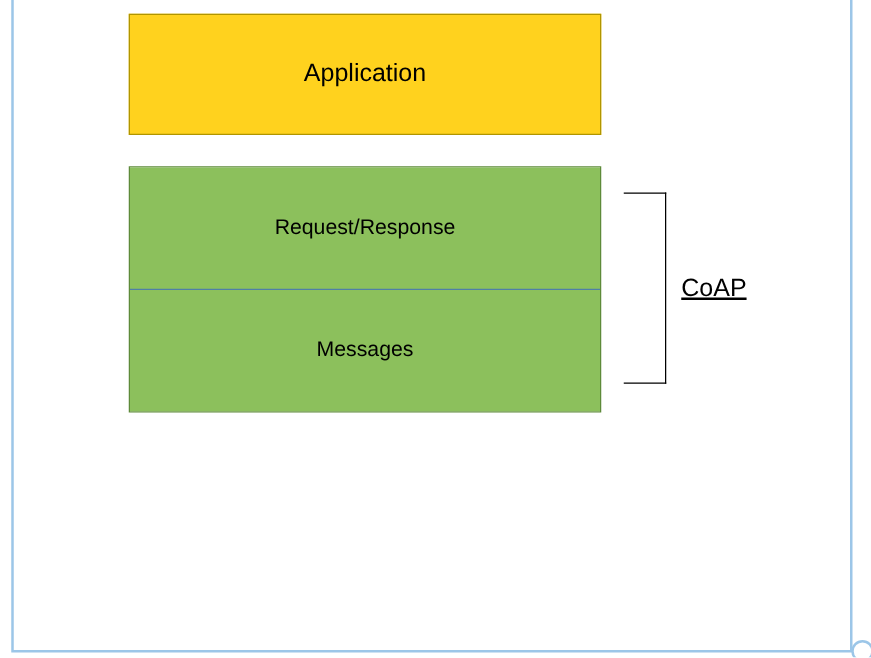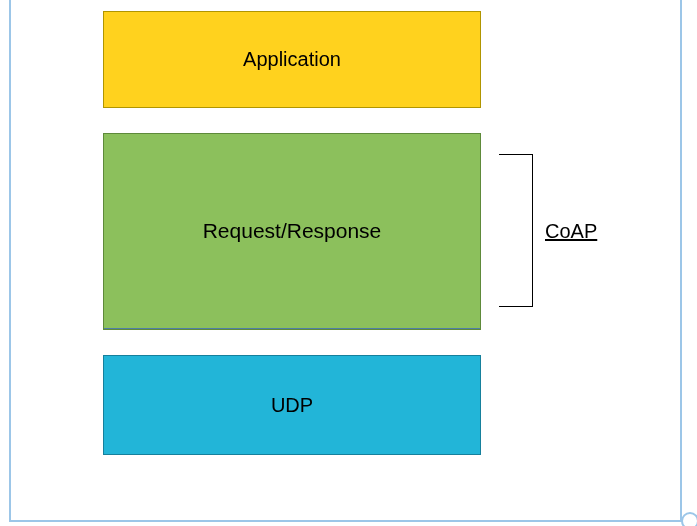--- a/index.html
+++ b/index.html
@@ -51,21 +51,21 @@
     box-sizing: border-box;
     border: 1px solid #5e8a3a;
     display: flex;
     flex-direction: column;
   }
   .coap-sub {
     flex: 1 1 50%;
     display: flex;
     align-items: center;
     justify-content: center;
-    font-size: 21px;
+    font-size: 17px;
     color: #000000;
     box-sizing: border-box;
   }
   .coap-sub-top {
     border-bottom: 1px solid #4f7fa6;
   }
   .box-udp {
     top: 355px;
     height: 100px;
   }
@@ -109,25 +109,25 @@
   <div class="page-frame"></div>
 
   <div class="layer-box box-application" style="background-color: rgb(255, 210, 30); border-color: rgb(176, 149, 0);">
     <span>Application</span>
   </div>
 
   <div class="box-coap-group" style="border-color: rgb(94, 138, 58);">
     <div class="coap-sub coap-sub-top" style="background-color: rgb(140, 192, 92);">
       <span>Request/Response</span>
     </div>
+    <div class="coap-sub" style="background-color: rgb(140, 192, 92);">
+      <span>Messages</span>
+    </div>
   </div>
 
   <div class="bracket"></div>
 
   <div class="bracket-label">CoAP</div>
 
-  <div class="layer-box box-udp" style="background-color: rgb(34, 181, 216); border-color: rgb(22, 128, 156);">
-    <span>UDP</span>
-  </div>
 
   <div class="corner-decoration"></div>
 
 </div>
 
 </body></html>

